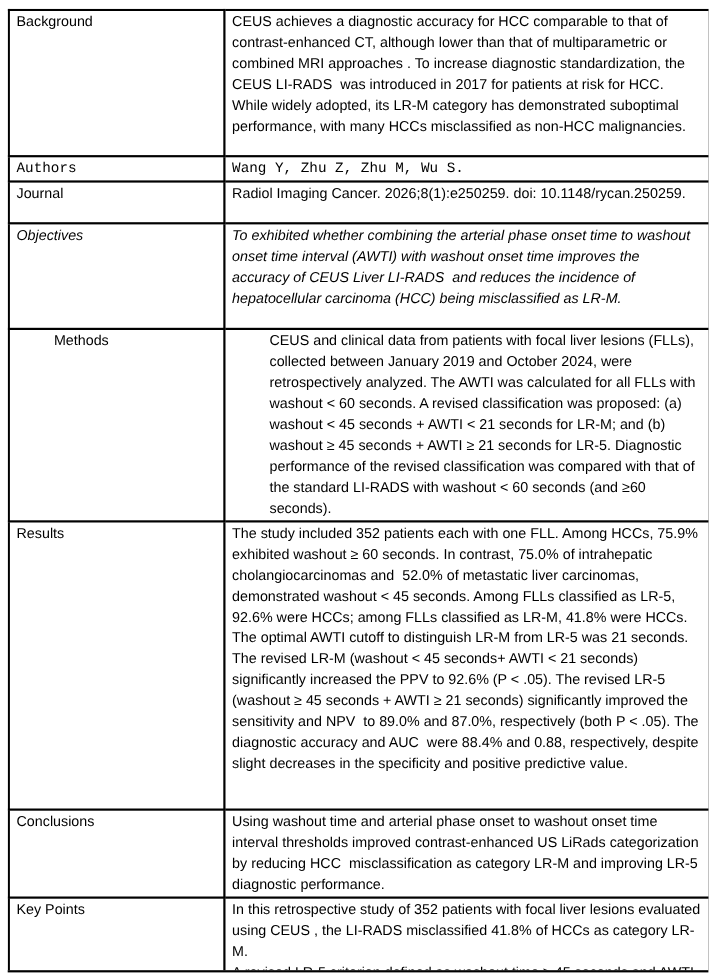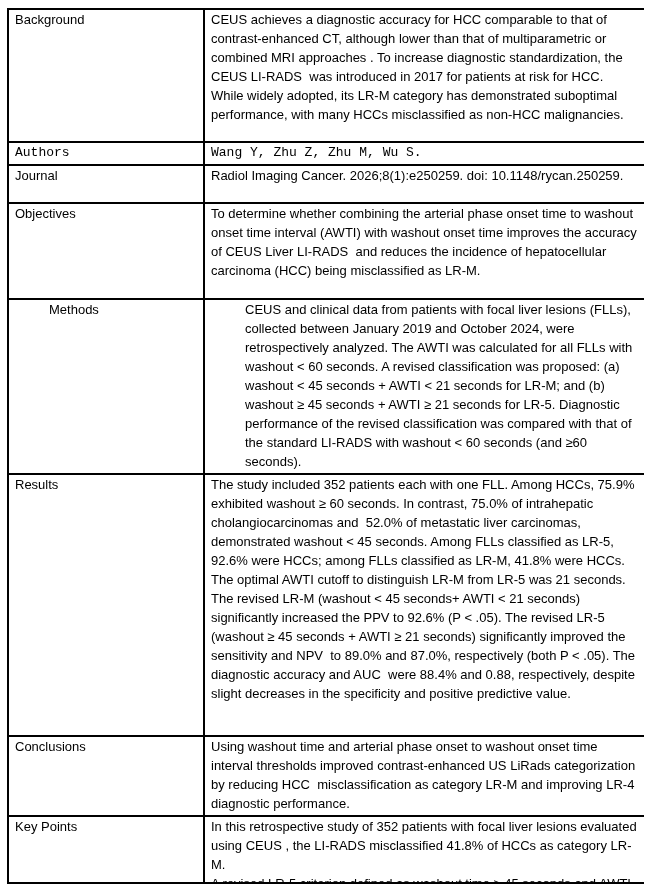--- a/index.html
+++ b/index.html
@@ -34,21 +34,21 @@
     line-height: 19px;
     color: #000000;
     white-space: pre-wrap;
     overflow-wrap: break-word;
   }
   td.label-cell { width: 196px; }
   td.content-cell { width: 441px; }
   tr:nth-child(1) td { height: 133px; }
   tr:nth-child(2) td { height: 20px; font-family: Liberation Mono, monospace; }
   tr:nth-child(3) td { height: 38px; margin-left: 48px; }
-  tr:nth-child(4) td { height: 96px; }
+  tr:nth-child(4) td { height: 96px; font-style: italic; }
   tr:nth-child(5) td { height: 170px; padding-left: 40px; }
   tr:nth-child(6) td { height: 262px; }
   tr:nth-child(7) td { height: 67px; }
   tr:nth-child(8) td { height: 76px; }
 </style>
 </head>
 <body>
 
 <div class="page">
   <table class="summary">
@@ -60,33 +60,33 @@
       <tr>
         <td class="label-cell">Authors</td>
         <td class="content-cell">Wang Y, Zhu Z, Zhu M, Wu S.</td>
       </tr>
       <tr>
         <td class="label-cell">Journal</td>
         <td class="content-cell">Radiol Imaging Cancer. 2026;8(1):e250259. doi: 10.1148/rycan.250259.</td>
       </tr>
       <tr>
         <td class="label-cell">Objectives</td>
-        <td class="content-cell">To determine whether combining the arterial phase onset time to washout onset time interval (AWTI) with washout onset time improves the accuracy of CEUS Liver LI-RADS  and reduces the incidence of hepatocellular carcinoma (HCC) being misclassified as LR-M.</td>
+        <td class="content-cell">To exhibited whether combining the arterial phase onset time to washout onset time interval (AWTI) with washout onset time improves the accuracy of CEUS Liver LI-RADS  and reduces the incidence of hepatocellular carcinoma (HCC) being misclassified as LR-M.</td>
       </tr>
       <tr>
         <td class="label-cell">Methods</td>
         <td class="content-cell">CEUS and clinical data from patients with focal liver lesions (FLLs), collected between January 2019 and October 2024, were retrospectively analyzed. The AWTI was calculated for all FLLs with washout &lt; 60 seconds. A revised classification was proposed: (a) washout &lt; 45 seconds + AWTI &lt; 21 seconds for LR-M; and (b) washout ≥ 45 seconds + AWTI ≥ 21 seconds for LR-5. Diagnostic performance of the revised classification was compared with that of the standard LI-RADS with washout &lt; 60 seconds (and ≥60 seconds).</td>
       </tr>
       <tr>
         <td class="label-cell">Results</td>
         <td class="content-cell">The study included 352 patients each with one FLL. Among HCCs, 75.9% exhibited washout ≥ 60 seconds. In contrast, 75.0% of intrahepatic cholangiocarcinomas and  52.0% of metastatic liver carcinomas, demonstrated washout &lt; 45 seconds. Among FLLs classified as LR-5, 92.6% were HCCs; among FLLs classified as LR-M, 41.8% were HCCs. The optimal AWTI cutoff to distinguish LR-M from LR-5 was 21 seconds. The revised LR-M (washout &lt; 45 seconds+ AWTI &lt; 21 seconds) significantly increased the PPV to 92.6% (P &lt; .05). The revised LR-5 (washout ≥ 45 seconds + AWTI ≥ 21 seconds) significantly improved the sensitivity and NPV  to 89.0% and 87.0%, respectively (both P &lt; .05). The diagnostic accuracy and AUC  were 88.4% and 0.88, respectively, despite slight decreases in the specificity and positive predictive value.</td>
       </tr>
       <tr>
         <td class="label-cell">Conclusions</td>
-        <td class="content-cell">Using washout time and arterial phase onset to washout onset time interval thresholds improved contrast-enhanced US LiRads categorization by reducing HCC  misclassification as category LR-M and improving LR-4 diagnostic performance.</td>
+        <td class="content-cell">Using washout time and arterial phase onset to washout onset time interval thresholds improved contrast-enhanced US LiRads categorization by reducing HCC  misclassification as category LR-M and improving LR-5 diagnostic performance.</td>
       </tr>
       <tr>
         <td class="label-cell">Key Points</td>
         <td class="content-cell">In this retrospective study of 352 patients with focal liver lesions evaluated using CEUS , the LI-RADS misclassified 41.8% of HCCs as category LR-M.
 A revised LR-5 criterion defined as washout time ≥ 45 seconds and AWTI ≥ 21 seconds significantly improved sensitivity and PPV for</td>
       </tr>
     </tbody>
   </table>
 </div>
 

